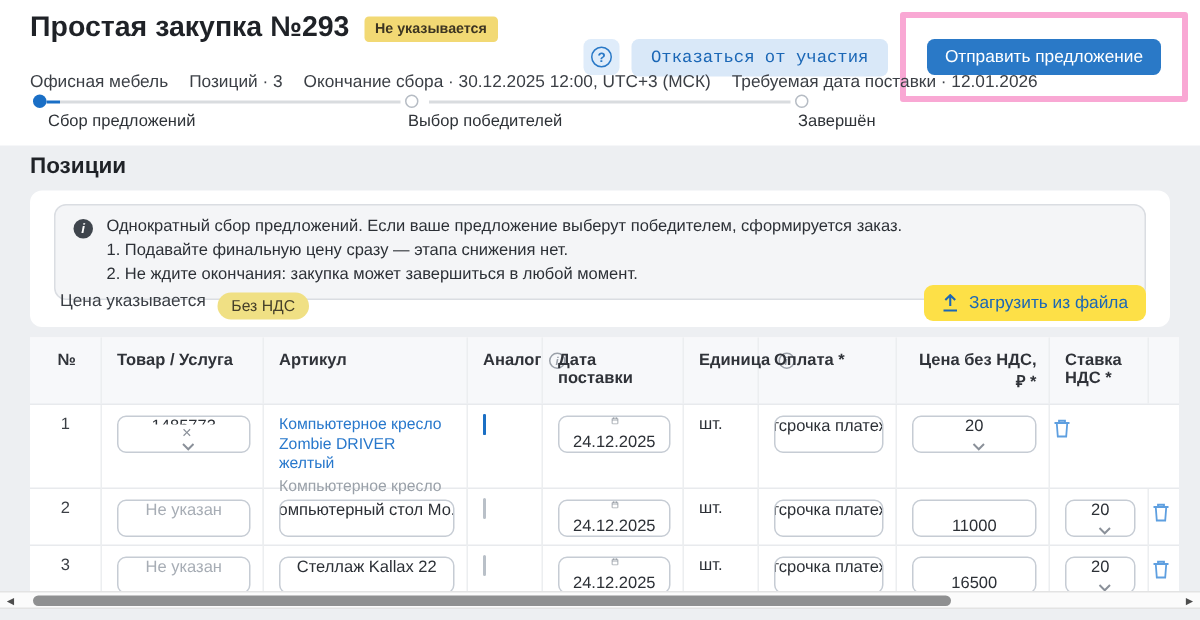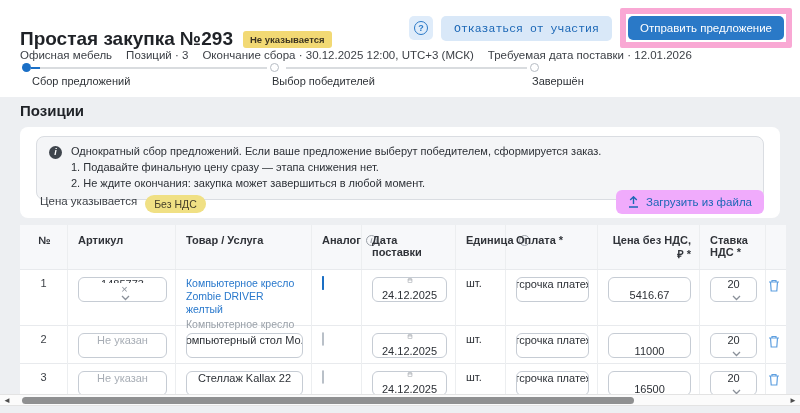--- a/index.html
+++ b/index.html
@@ -1,29 +1,29 @@
 <!DOCTYPE html>
 <html><head>
 <meta charset="utf-8">
 <style>
   * { margin:0; padding:0; box-sizing:border-box; }
   html,body { width:800px; height:413px; overflow:hidden;
     font-family:"Liberation Sans", sans-serif; background:#edeff2; color:#24292e; }
   .topbar { position:absolute; top:0; left:0; width:800px; height:97px; background:#ffffff; }
-  .title-row { position:absolute; top:8px; left:20px; display:flex; align-items:center; gap:10px;margin-top:20px; }
+  .title-row { position:absolute; top:8px; left:20px; display:flex; align-items:center; gap:10px; }
   .page-title { font-size:19px; font-weight:bold; color:#1f2227; }
   .badge-yellow { background:#f2d974; color:#3c3421; font-size:9.5px; padding:3px 7px; border-radius:3px; font-weight:bold; }
   .top-actions { position:absolute; top:8px; right:8px; display:flex; align-items:center; gap:8px; }
   .help-btn { width:24px; height:24px; background:#dfecfa; border:none; border-radius:5px; cursor:pointer;
     display:flex; align-items:center; justify-content:center; }
   .help-circle { width:14px; height:14px; border:1.2px solid #2a79c7; border-radius:50%; color:#2a79c7;
     font-size:9px; line-height:12px; text-align:center; font-weight:bold; }
   .btn-secondary { background:#d9e8f8; color:#1b67b6; border:none; border-radius:5px; font-size:11.5px;
     padding:6px 13px; cursor:pointer; font-family:Liberation Mono, monospace; }
-  .annotation-box { border:6px solid #f9a8d4; padding:2px; border-radius:2px; }
+  .annotation-box { border:4px solid #f9a8d4; padding:14px; border-radius:2px; }
   .btn-primary { background:#2a79c7; color:#ffffff; border:none; border-radius:5px; font-size:11.5px;
     padding:6px 12px; cursor:pointer; font-family:inherit; }
   .meta-line { position:absolute; top:34px; left:20px; font-size:11.5px; color:#3b3f45; display:flex; gap:14px; white-space:nowrap;margin-top:15px; }
   .addr-line { position:absolute; top:50px; left:20px; font-size:11.5px; color:#3b3f45; display:flex; gap:6px; }
   
   .step-line { position:absolute; height:2px; background:#d9dcdf; top:67px; }
   .step-tail { position:absolute; height:2px; background:#1a6fc6; top:67px; left:31px; width:9px; }
   .step-dot { position:absolute; top:63px; width:9px; height:9px; border-radius:50%; }
   .dot-active { background:#1a6fc6; }
   .dot-pending { background:#ffffff; border:1.5px solid #b6bcc4; }
@@ -32,21 +32,21 @@
   .section-title { position:absolute; top:102px; left:20px; font-size:15px; font-weight:bold; color:#1f2227; }
   .card { position:absolute; left:20px; width:760px; background:#fff; border-radius:8px; }
   .card-info { top:127px; height:91px; }
   .notice { position:absolute; top:9px; left:16px; right:16px; background:#f4f5f7; border:1px solid #dadde2;
     border-radius:8px; padding:7px 12px; display:flex; gap:9px; }
   .info-dark-circle { flex:0 0 auto; width:13px; height:13px; margin-top:2px; background:#3f454d; color:#fff;
     border-radius:50%; font-size:9px; font-weight:bold; text-align:center; line-height:13px; font-style:italic; }
   .notice-text { font-size:11px; line-height:1.45; color:#2c3036; }
   .price-note { position:absolute; top:68px; left:20px; display:flex; align-items:flex-start; gap:8px; font-size:11.5px; color:#3b3f45; }
   .pill-yellow { background:#f0e084; color:#46402a; font-size:10.5px; padding:3px 9px; border-radius:10px; }
-  .upload-btn { position:absolute; top:63px; right:16px; background:#f0abfc; color:#1b67b6; border:none;
+  .upload-btn { position:absolute; top:63px; right:16px; background:#fde047; color:#1b67b6; border:none;
     border-radius:6px; font-size:11.5px; padding:6px 12px; cursor:pointer; display:flex; align-items:center; gap:7px; font-family:inherit;text-align:right; }
   
   .table-wrap { position:absolute; top:225px; left:20px; width:766px; background:#fff; }
   .grid-row { display:grid; grid-template-columns:48px 108px 136px 50px 94px 50px 92px 102px 66px 20px; }
   .thead { background:#f7f8fa; border-bottom:1px solid #e8eaed; }
   .th { font-size:11px; font-weight:bold; color:#303339; padding:9px 8px 8px 10px; display:flex; align-items:flex-start; gap:5px; border-right:1px solid #eceef0; }
   .th.right { justify-content:flex-end; text-align:right; }
   .th.center { justify-content:center; }
   .info-i { width:11px; height:11px; border:1px solid #9aa0a8; border-radius:50%; color:#9aa0a8; font-size:7.5px;
     line-height:10px; text-align:center; font-style:italic; flex:0 0 auto; margin-top:1px; }
@@ -137,22 +137,22 @@
       <path d="M5.5 1 L5.5 8 M2.2 4 L5.5 0.8 L8.8 4 M1 11 H10" stroke="#1b67b6" stroke-width="1.4" fill="none"></path>
     </svg>
     <span>Загрузить из файла</span>
   </button>
 </div>
 
 <div class="table-wrap">
 
   <div class="grid-row thead">
     <div class="th center">№</div>
+    <div class="th">Товар / Услуга</div>
     <div class="th">Артикул</div>
-    <div class="th">Товар / Услуга</div>
     <div class="th">
       <span>Аналог</span>
       <span class="info-i">i</span>
     </div>
     <div class="th">Дата поставки</div>
     <div class="th">
       <span>Единица</span>
       <span class="info-i">i</span>
     </div>
     <div class="th">Оплата *</div>
@@ -185,25 +185,20 @@
           <rect x="0.8" y="1.8" width="8.4" height="8.4" rx="1" stroke="#8a9099" stroke-width="1.1" fill="none"></rect>
           <path d="M3 0.5 V3 M7 0.5 V3 M0.8 4.4 H9.2" stroke="#8a9099" stroke-width="1.1"></path>
         </svg>
         <span>24.12.2025</span>
       </div>
     </div>
     <div class="td">шт.</div>
     <div class="td">
       <div class="input-box">
         <span class="grow">Отсрочка платежа</span>
-      </div>
-    </div>
-    <div class="td">
-      <div class="input-box price-box">
-        <span>5416.67</span>
       </div>
     </div>
     <div class="td">
       <div class="input-box">
         <span class="grow">20</span>
         <svg class="chev" width="9" height="6" viewBox="0 0 9 6">
           <path d="M1 1 L4.5 4.5 L8 1" stroke="#8a9099" stroke-width="1.3" fill="none"></path>
         </svg>
       </div>
     </div>

